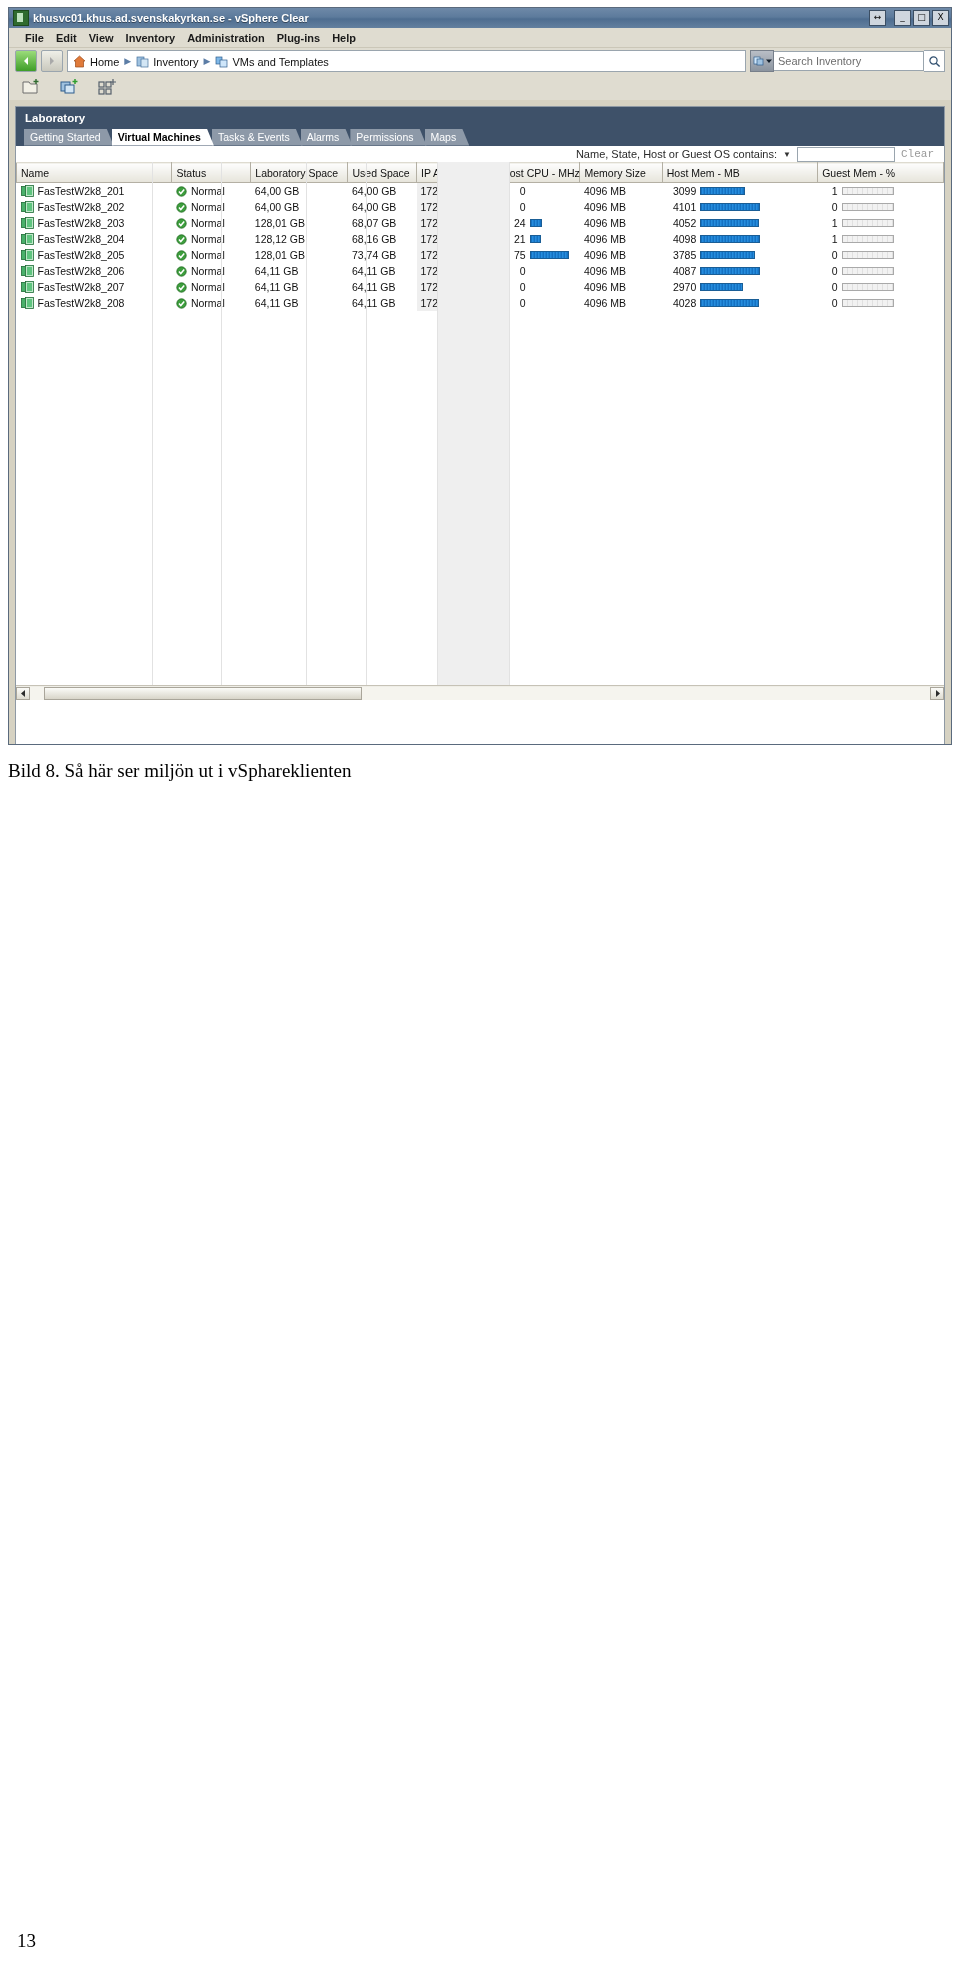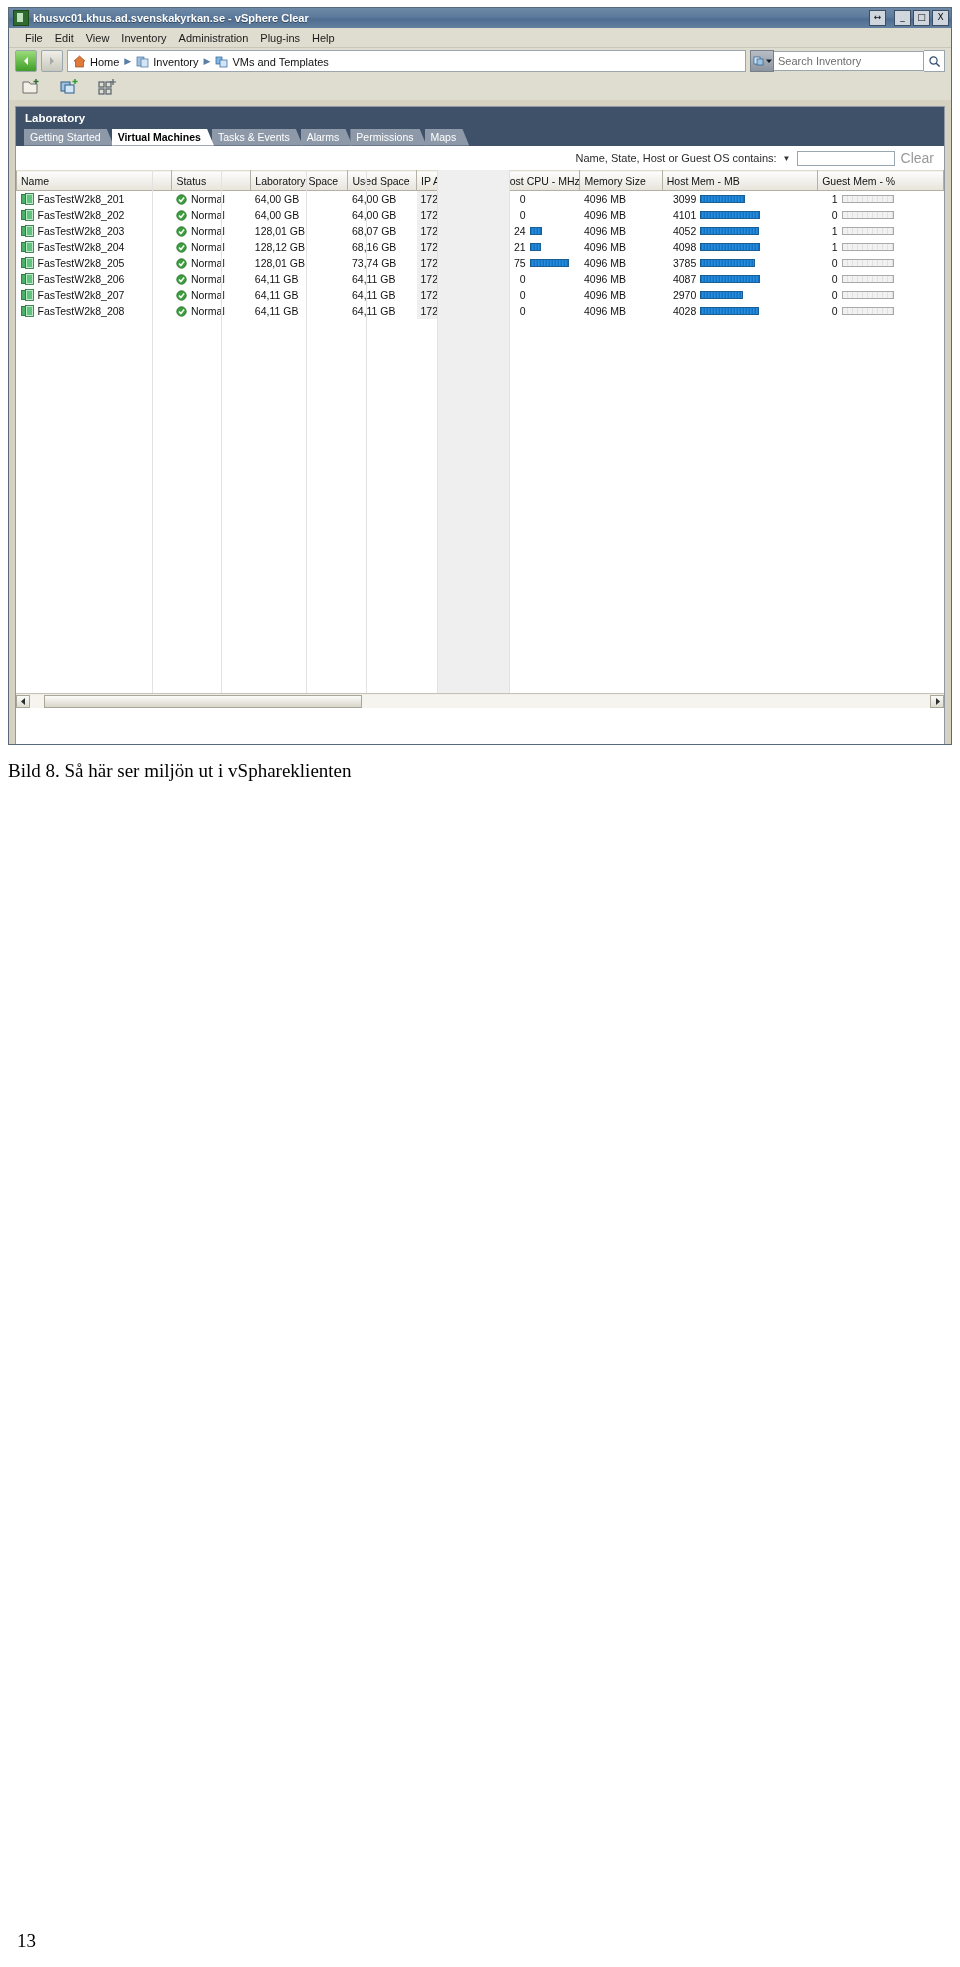--- a/index.html
+++ b/index.html
@@ -75,20 +75,21 @@
   .tb-btn.sep { margin-right: 6px; }
 
   
   .menubar {
     height: 19px;
     background: #dfdcd0;
     display: flex;
     align-items: center;
     padding-left: 10px;
     border-bottom: 1px solid #cbc7b8;
+    font-weight: bold;
   }
   .menubar .mi {
     font-size: 11px;
     color: #1a1a1a;
     padding: 1px 6px;
     white-space: nowrap;
   }
 
   
   .navbar {
@@ -209,37 +210,37 @@
   }
   .tab.active {
     background: #ffffff;
     color: #000000;
     font-weight: bold;
     z-index: 4;
   }
 
   
   .filterbar {
-    height: 24px;
+    height: 16px;
     background: #ffffff;
     display: flex;
     align-items: center;
     justify-content: flex-end;
     padding-right: 10px;
     gap: 6px;
   }
   .filter-label { font-size: 11px; color: #2a2a2a; white-space: nowrap; }
   .filter-caret { font-size: 8px; color: #333; }
   .filter-input {
     width: 98px; height: 15px;
     border: 1px solid #9aa5ae;
     background: #ffffff;
     box-sizing: border-box;
   }
-  .filter-clear { font-size: 14px; color: #999; }
+  .filter-clear { font-size: 11px; color: #999; font-family: Liberation Mono, monospace; }
 
   
   .grid-wrap {
     position: relative;
     background: #ffffff;
     height: 523px;
     overflow: hidden;
   }
   table.vmgrid {
     border-collapse: collapse;

